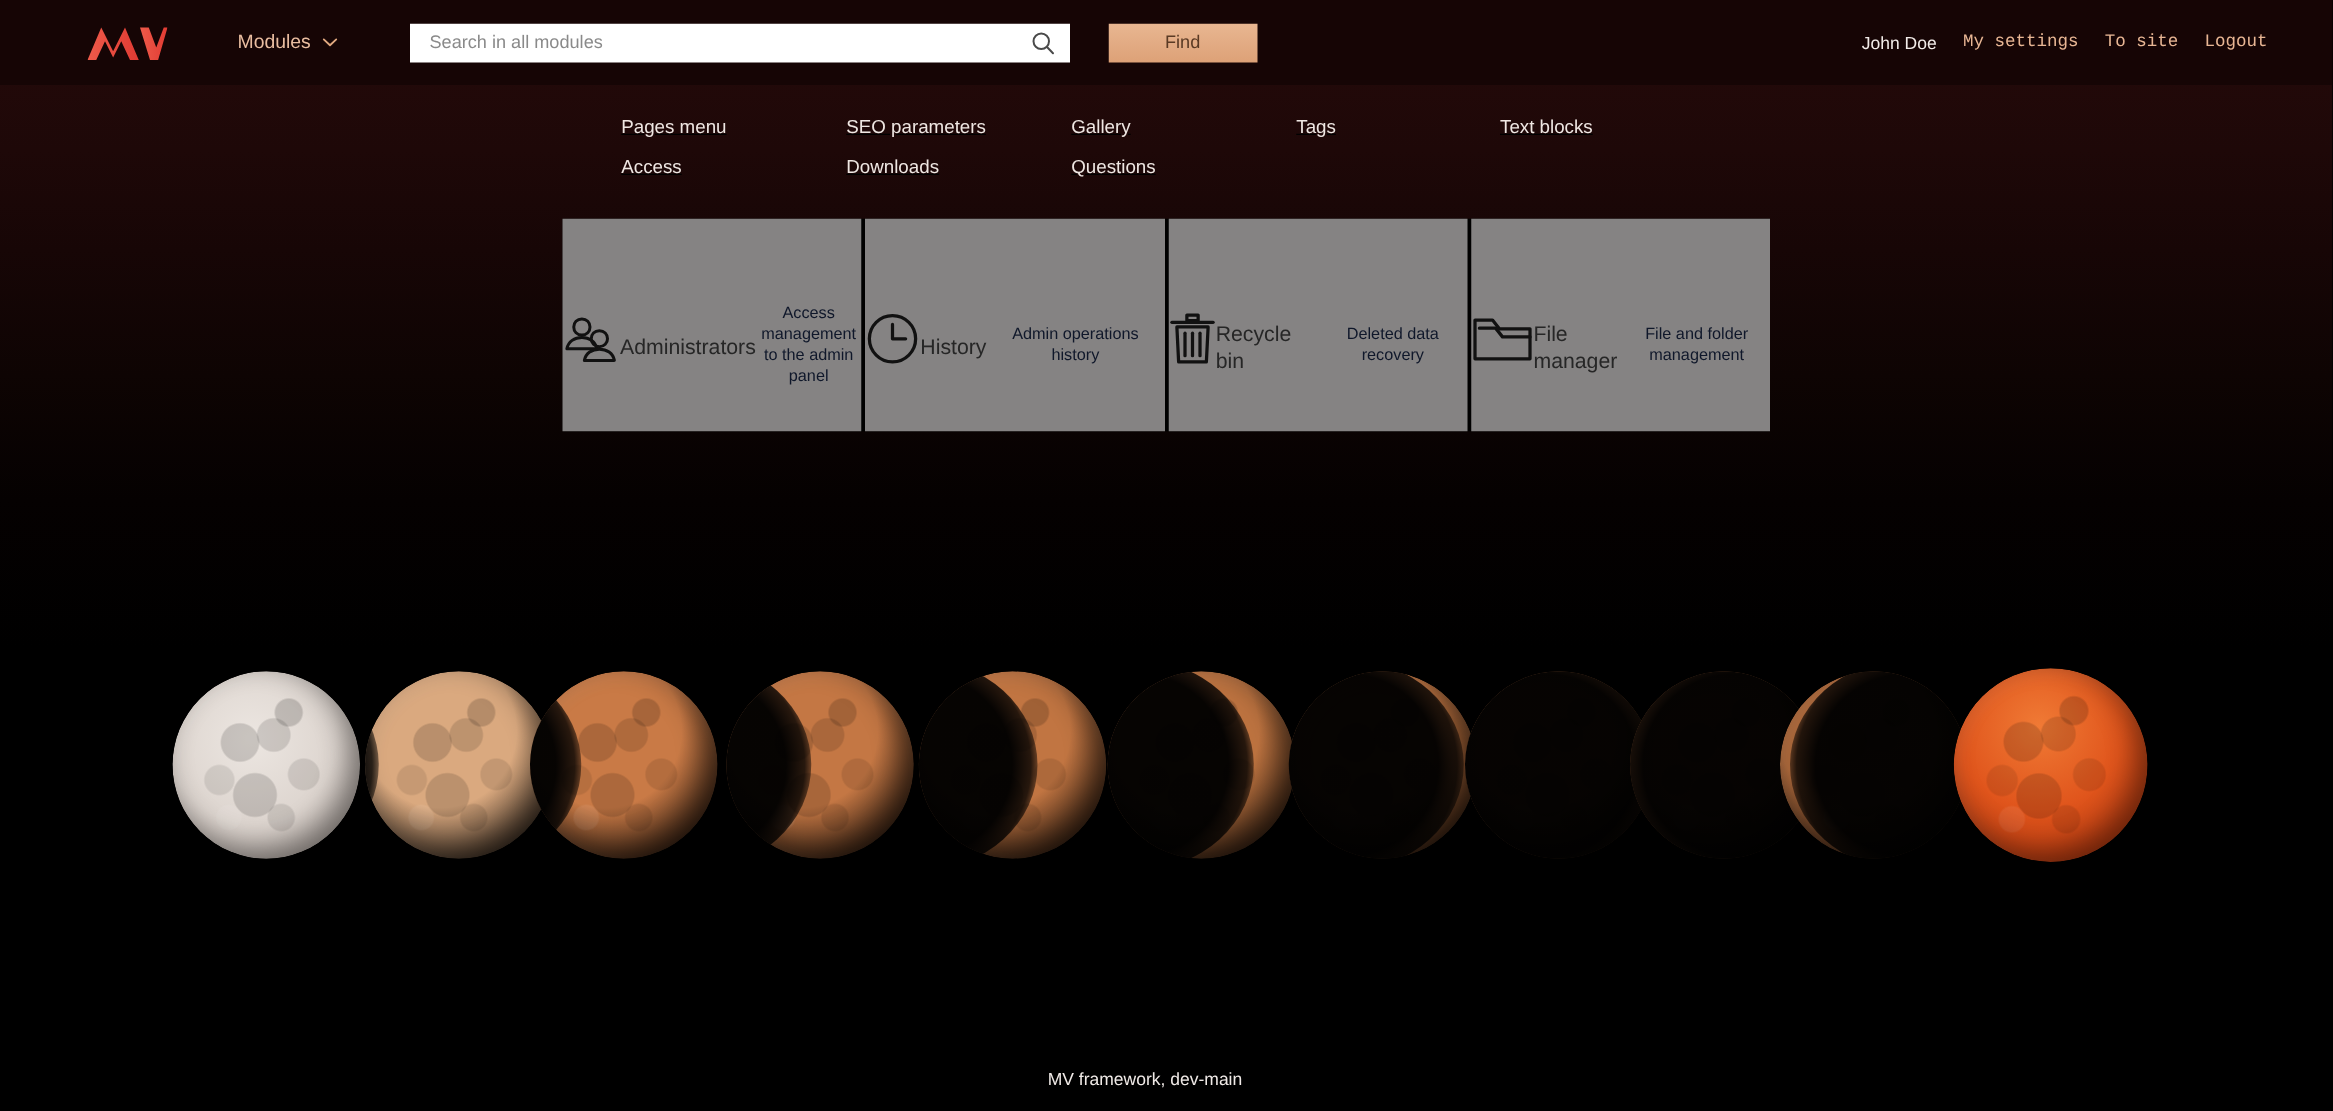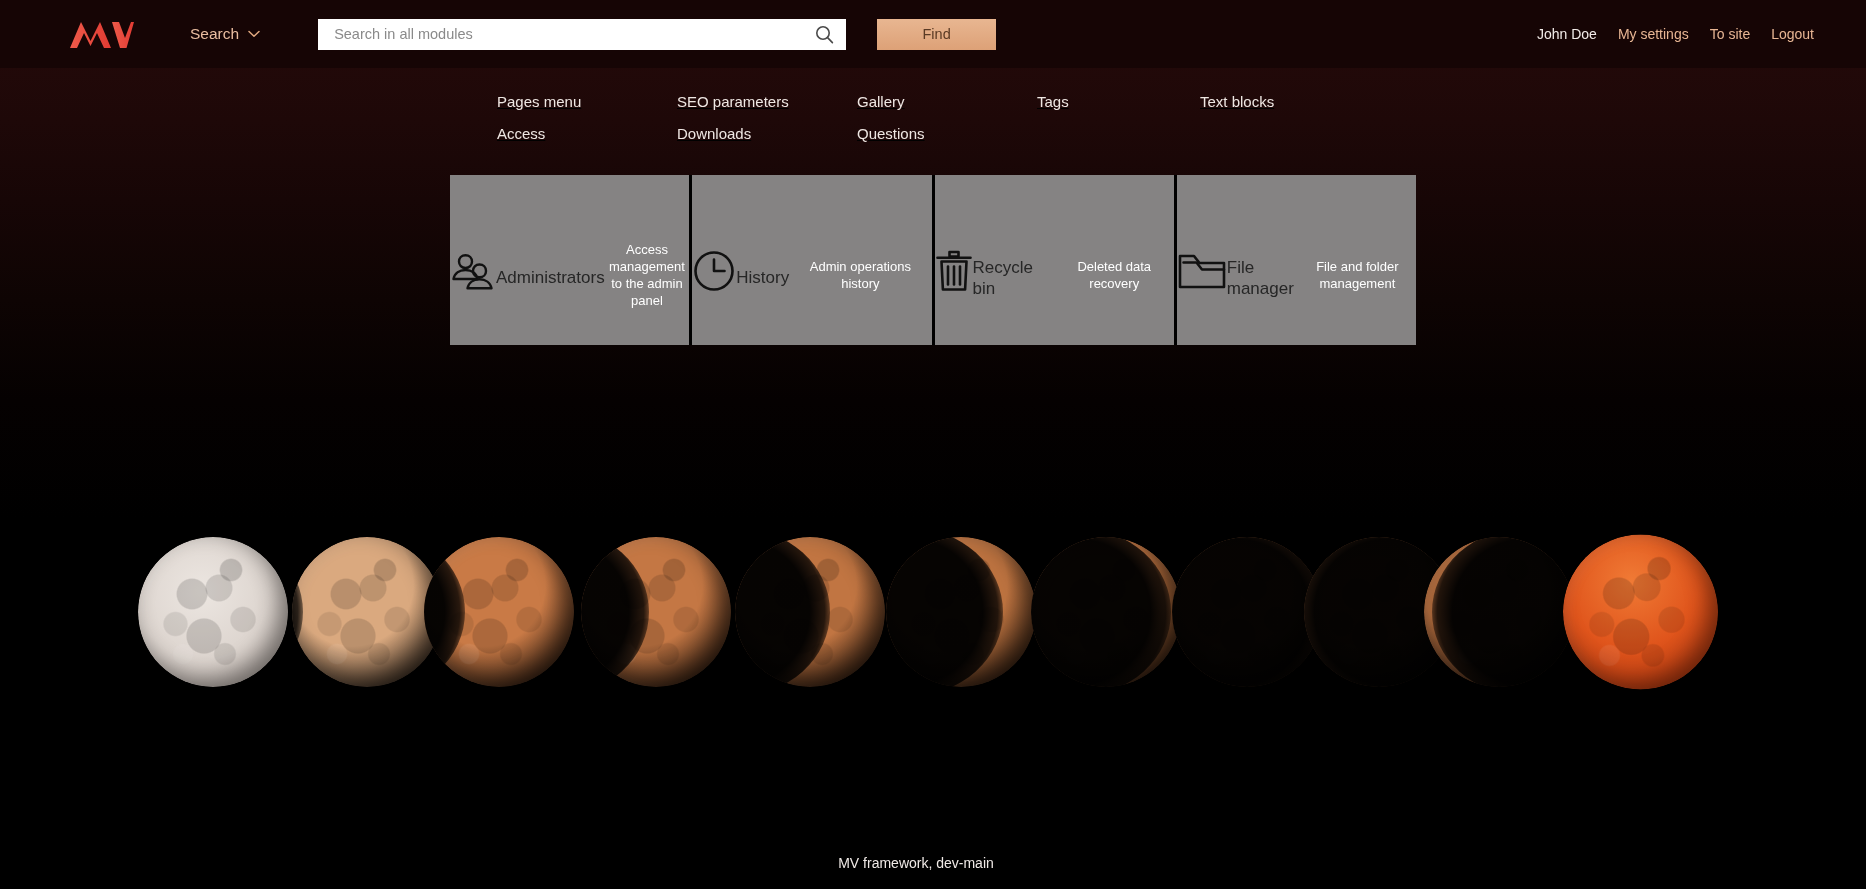--- a/index.html
+++ b/index.html
@@ -111,21 +111,21 @@
 
   .top-right {
     margin-left: auto;
     display: flex;
     align-items: center;
     gap: 21px;
     font-size: 14px;
     white-space: nowrap;
   }
   .user-name { color: #f2ece9; }
-  .top-link { color: #e8b694; text-decoration: none; cursor: pointer; }
+  .top-link { color: #e8b694; text-decoration: none; cursor: pointer; font-family: Liberation Mono, monospace; }
 
   
   .menu-wrap {
     margin-top: 24px;
     padding-left: 497px;
     text-decoration: underline;
   }
   .menu-grid {
     display: grid;
     grid-template-columns: 180px 180px 180px 163px auto;
@@ -171,21 +171,21 @@
   .card-title {
     margin-top: 13px;
     font-size: 17px;
     color: #262626;
     font-weight: 400;
     line-height: 21px;
   }
   .card-desc {
     margin-top: 7px;
     font-size: 13px;
-    color: #ffffff;
+    color: #0f172a;
     text-align: center;
     line-height: 17px;
     max-width: 178px;
   }
 
   
   .eclipse-wrap {
     position: absolute;
     left: 0;
     top: 522px;
@@ -264,21 +264,21 @@
         <linearGradient id="lg" x1="0" y1="0" x2="1" y2="0">
           <stop offset="0" stop-color="#ee5a4a"></stop>
           <stop offset="1" stop-color="#e23b33"></stop>
         </linearGradient>
       </defs>
       <path d="M0 29 L11 3 L20.5 22 L30 3 L41 29 L34 29 L27 14 L20.5 27 L14 14 L7 29 Z" fill="url(#lg)"></path>
       <path d="M42 3 L49 3 L55 19 L61 3 L64 3 L56.5 29 L50 29 Z" fill="url(#lg)"></path>
     </svg>
 
     <div class="modules-btn">
-      <span>Search</span>
+      <span>Modules</span>
       <svg class="chev" width="12" height="8" viewBox="0 0 12 8">
         <path d="M1 1.5 L6 6.2 L11 1.5" fill="none" stroke="#e0a87f" stroke-width="1.5" stroke-linecap="round" stroke-linejoin="round"></path>
       </svg>
     </div>
 
     <div class="search-group">
       <div class="search-box">
         <input class="search-input" type="text" placeholder="Search in all modules" style="">
         <svg class="search-icon" width="19" height="19" viewBox="0 0 19 19">
           <circle cx="8" cy="8" r="6.2" fill="none" stroke="#4a4a4a" stroke-width="1.6"></circle>

